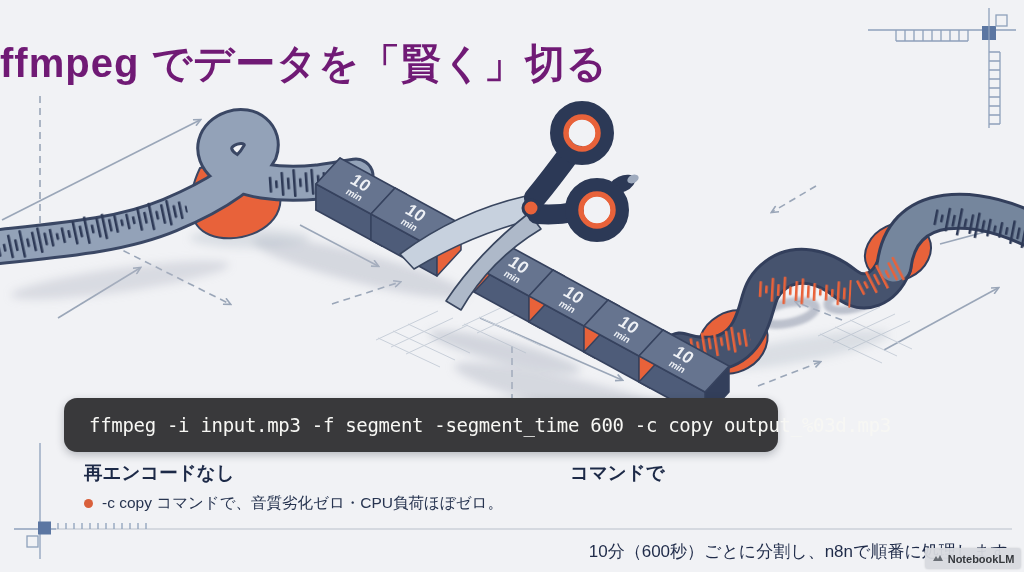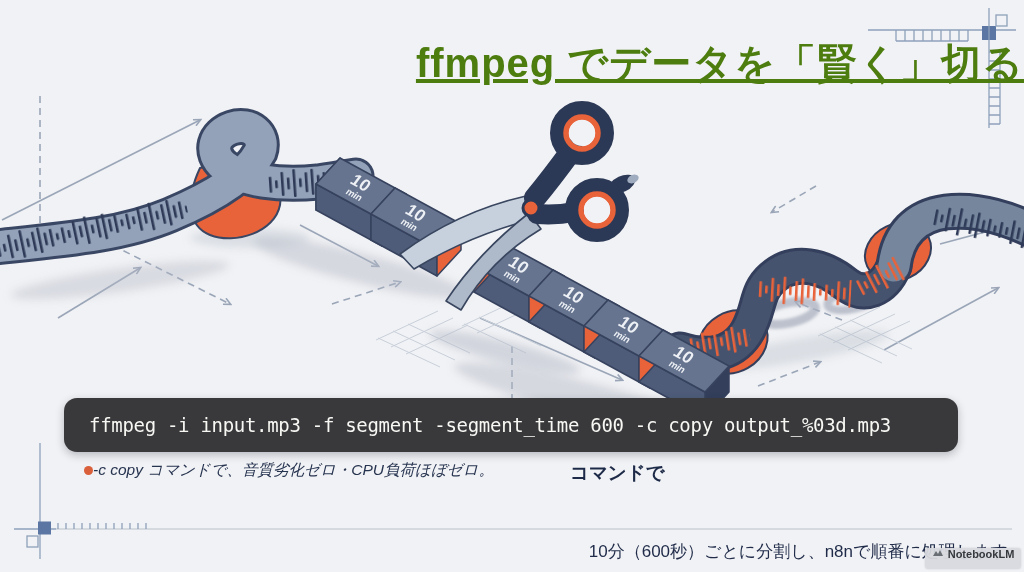--- a/index.html
+++ b/index.html
@@ -1,33 +1,33 @@
 <!DOCTYPE html>
 <html><head>
 <meta charset="utf-8">
 <style>
   html,body{margin:0;padding:0;background:#e4e6ea;}
   .stage{position:relative;width:1024px;height:572px;background:#f1f2f5;overflow:hidden;
          font-family:"Liberation Sans","DejaVu Sans",sans-serif;}
-  .title{position:absolute;top:36px;left:0;width:100%;text-align:right;
-         font-size:40px;font-weight:800;color:#4d7c0f;letter-spacing:1px;text-decoration:underline;}
+  .title{position:absolute;top:36px;left:0;width:100%;text-align:left;
+         font-size:40px;font-weight:800;color:#701a75;letter-spacing:1px;}
   .illu{position:absolute;top:0;left:0;width:1024px;height:572px;}
-  .codebox{position:absolute;left:64px;top:398px;width:894px;height:54px;border-radius:13px;
+  .codebox{position:absolute;left:64px;top:398px;width:714px;height:54px;border-radius:13px;
            background:#39393b;box-shadow:0 3px 8px rgba(30,35,50,.28);
            display:flex;align-items:center;padding-left:25px;box-sizing:border-box;}
   .codebox code{font-family:"DejaVu Sans Mono","Liberation Mono",monospace;
            font-size:19px;color:#f7f7f4;white-space:nowrap;letter-spacing:-.3px;}
   .feature{position:absolute;top:460px;}
   .f1{left:84px;} .f2{left:570px;}
   .feature h3{margin:0 0 8px 0;font-size:18.5px;font-weight:800;color:#1c2947;}
-  .feature .row{display:flex;align-items:center;font-size:15.5px;color:#273450;font-style:italic;}
+  .feature .row{display:flex;align-items:center;gap:9px;font-size:15.5px;color:#273450;}
   .dot{width:9px;height:9px;border-radius:50%;background:#d9603b;flex:0 0 auto;}
   .caption{position:absolute;top:540px;right:16px;font-size:17px;color:#1f2b49;}
   .wm{position:absolute;left:925px;top:548px;width:96px;height:21px;border-radius:3px;
-      background:rgba(215,217,222,.95);display:flex;justify-content:center;
+      background:rgba(215,217,222,.95);display:flex;align-items:center;justify-content:center;
       gap:4px;font-size:11px;font-weight:bold;color:#35383c;box-shadow:0 0 2px rgba(0,0,0,.15);}
 </style>
 </head>
 <body>
 
 <div class="stage">
 
   <svg class="illu" viewBox="0 0 1024 572">
     <defs>
       <marker id="ah" viewBox="0 0 8 7" markerWidth="9" markerHeight="8" refX="6" refY="3.5" orient="auto" markerUnits="userSpaceOnUse">
@@ -230,20 +230,21 @@
     </g>
   </svg>
 
   <div class="title">ffmpeg でデータを「賢く」切る</div>
 
   <div class="codebox">
     <code>ffmpeg -i input.mp3 -f segment -segment_time 600 -c copy output_%03d.mp3</code>
   </div>
 
   <div class="feature f1">
+    <h3>再エンコードなし</h3>
     <div class="row">
       <span class="dot"></span>
       <span>-c copy コマンドで、音質劣化ゼロ・CPU負荷ほぼゼロ。</span>
     </div>
   </div>
 
   <div class="feature f2">
     <h3>コマンドで</h3>
   </div>
 

